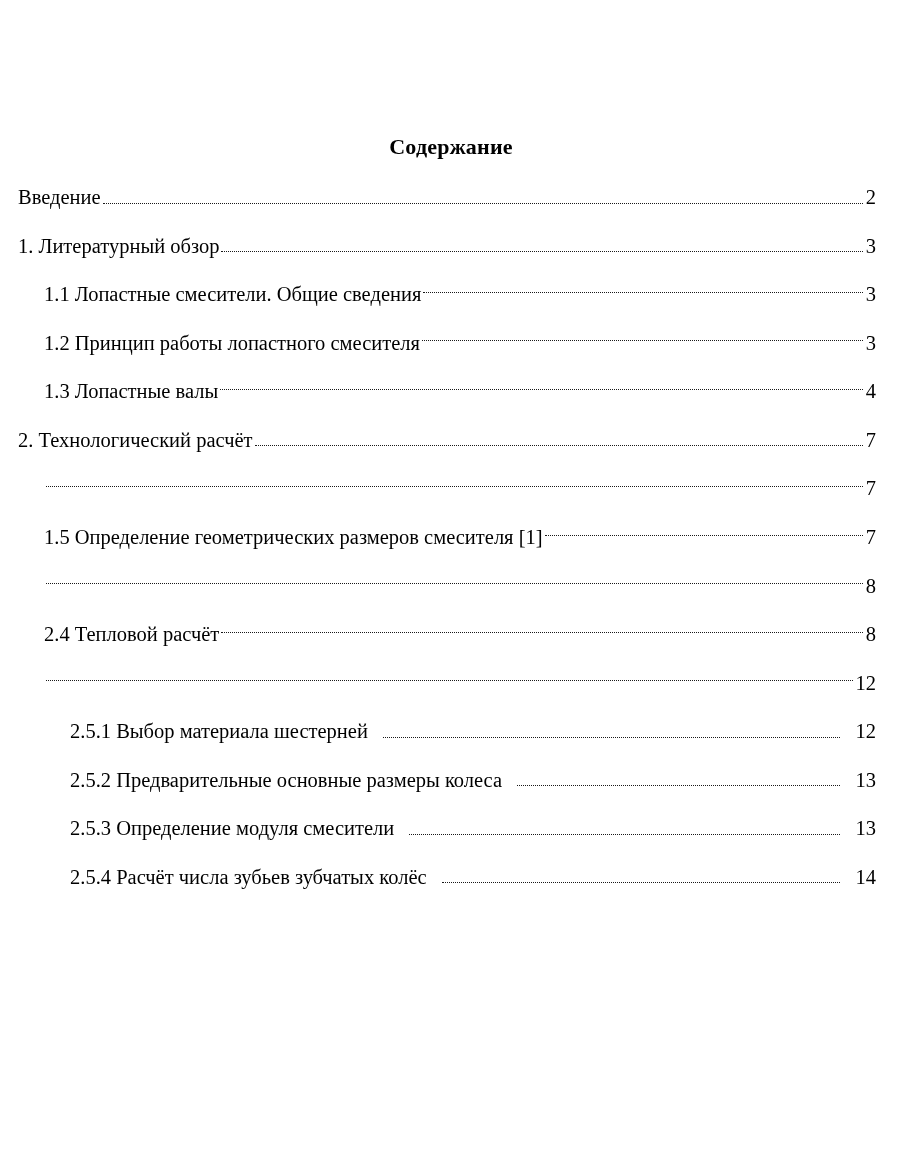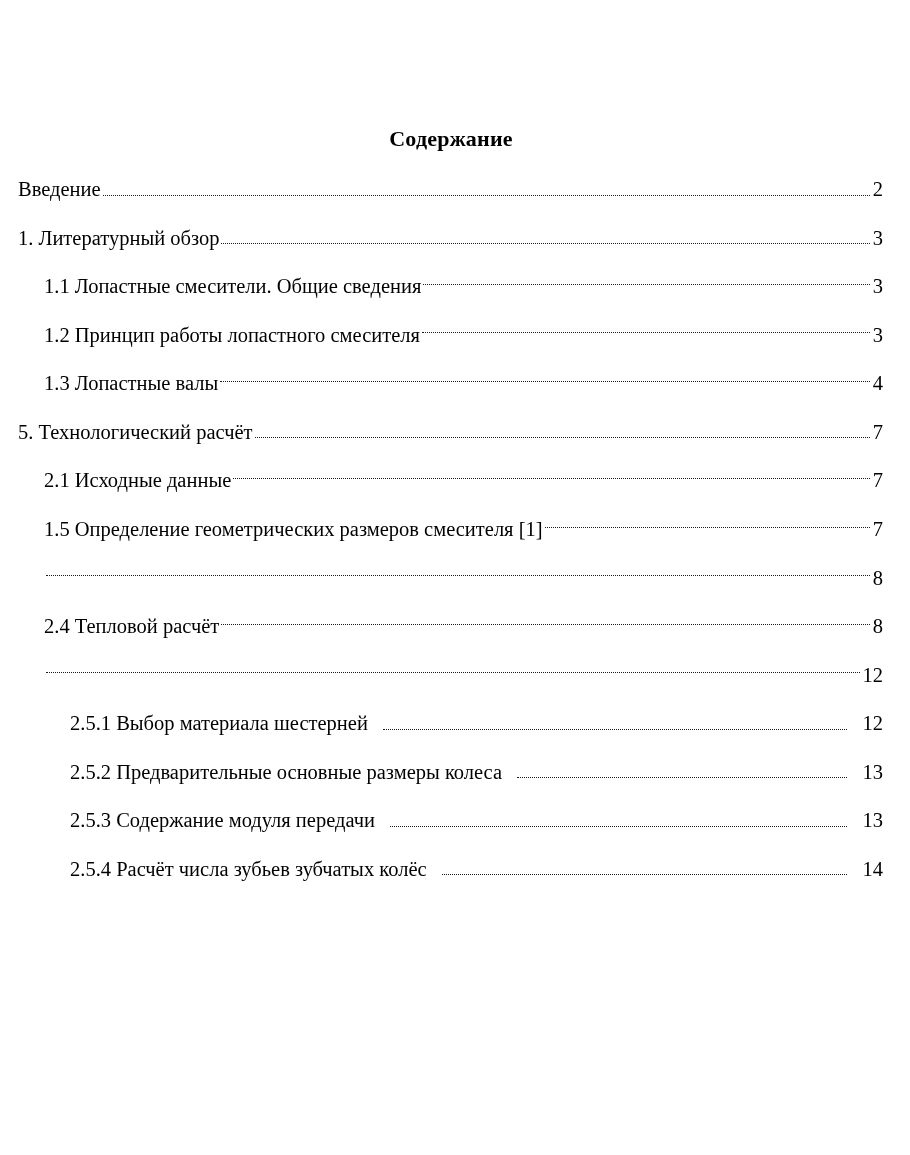--- a/index.html
+++ b/index.html
@@ -20,34 +20,34 @@
     width: 910px;
     height: 1155px;
     padding: 118px 18px 0 18px;
     background: #ffffff;
   }
   .doc-title {
     text-align: center;
     font-weight: bold;
     font-size: 22px;
     letter-spacing: 0.2px;
-    margin: 8px 0 26px 0;
+    margin: 16px 0 26px 0;
     padding-right: 8px;
   }
   .toc {
     margin: 0;
     padding: 0;
     list-style: none;
   }
   .toc-entry {
     display: flex;
     align-items: flex-end;
     font-size: 20.5px;
     line-height: 1.15;
-    margin: 0 9px 25px 0;
+    margin: 0 16px 25px 0;
     white-space: nowrap;
   }
   .toc-entry .label {
     flex: 0 0 auto;
   }
   .toc-entry .leader {
     flex: 1 1 auto;
     border-bottom: 1px dotted #1a1a1a;
     margin: 0 1px 6px 2px;
     height: 1px;
@@ -88,26 +88,25 @@
         <span class="label">1.2 Принцип работы лопастного смесителя</span>
         <span class="leader"></span>
         <span class="page-num">3</span>
       </div>
       <div class="toc-entry lvl-1">
         <span class="label">1.3 Лопастные валы</span>
         <span class="leader"></span>
         <span class="page-num">4</span>
       </div>
       <div class="toc-entry lvl-0">
-        <span class="label">5. Технологический расчёт</span>
+        <span class="label">2. Технологический расчёт</span>
         <span class="leader"></span>
         <span class="page-num">7</span>
       </div>
       <div class="toc-entry lvl-1">
-        <span class="label">2.1 Исходные данные</span>
         <span class="leader"></span>
         <span class="page-num">7</span>
       </div>
       <div class="toc-entry lvl-1">
         <span class="label">1.5 Определение геометрических размеров смесителя [1]</span>
         <span class="leader"></span>
         <span class="page-num">7</span>
       </div>
       <div class="toc-entry lvl-1">
         <span class="leader"></span>
@@ -126,21 +125,21 @@
         <span class="label">2.5.1 Выбор материала шестерней</span>
         <span class="leader"></span>
         <span class="page-num">12</span>
       </div>
       <div class="toc-entry lvl-2">
         <span class="label">2.5.2 Предварительные основные размеры колеса</span>
         <span class="leader"></span>
         <span class="page-num">13</span>
       </div>
       <div class="toc-entry lvl-2">
-        <span class="label">2.5.3 Содержание модуля передачи</span>
+        <span class="label">2.5.3 Определение модуля смесители</span>
         <span class="leader"></span>
         <span class="page-num">13</span>
       </div>
       <div class="toc-entry lvl-2">
         <span class="label">2.5.4 Расчёт числа зубьев зубчатых колёс</span>
         <span class="leader"></span>
         <span class="page-num">14</span>
       </div>
     </div>
 </div>

